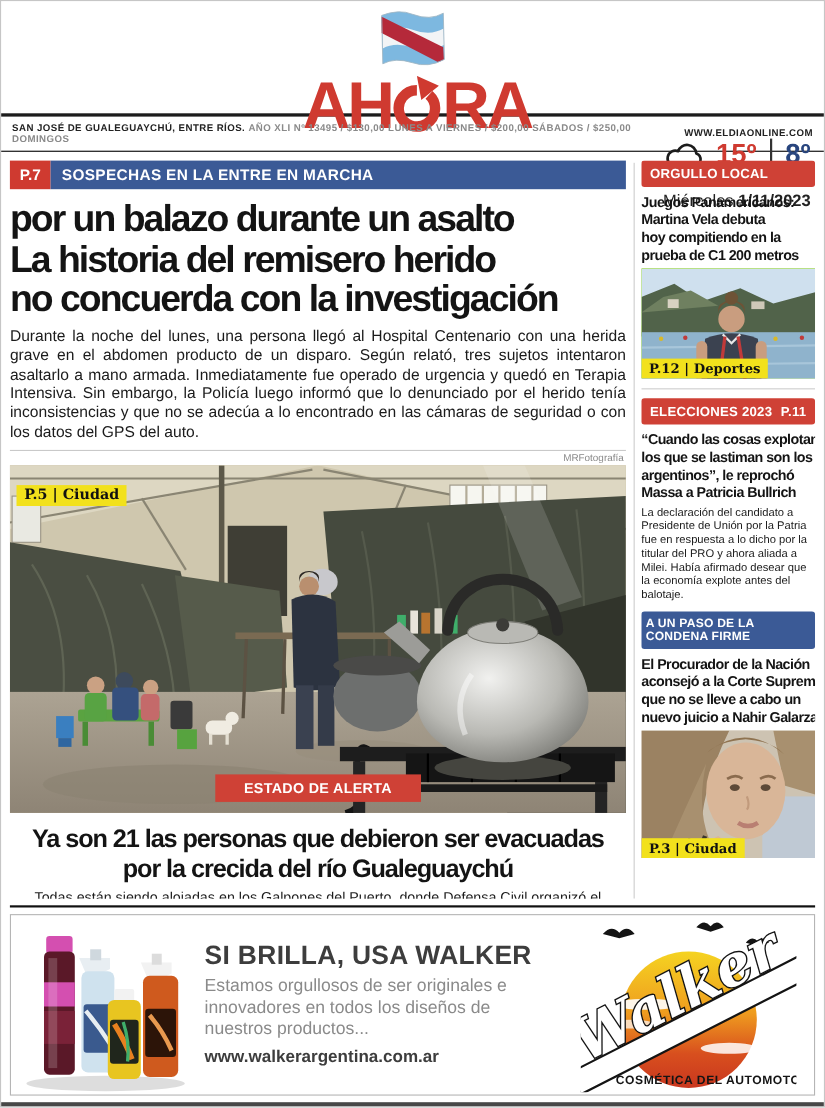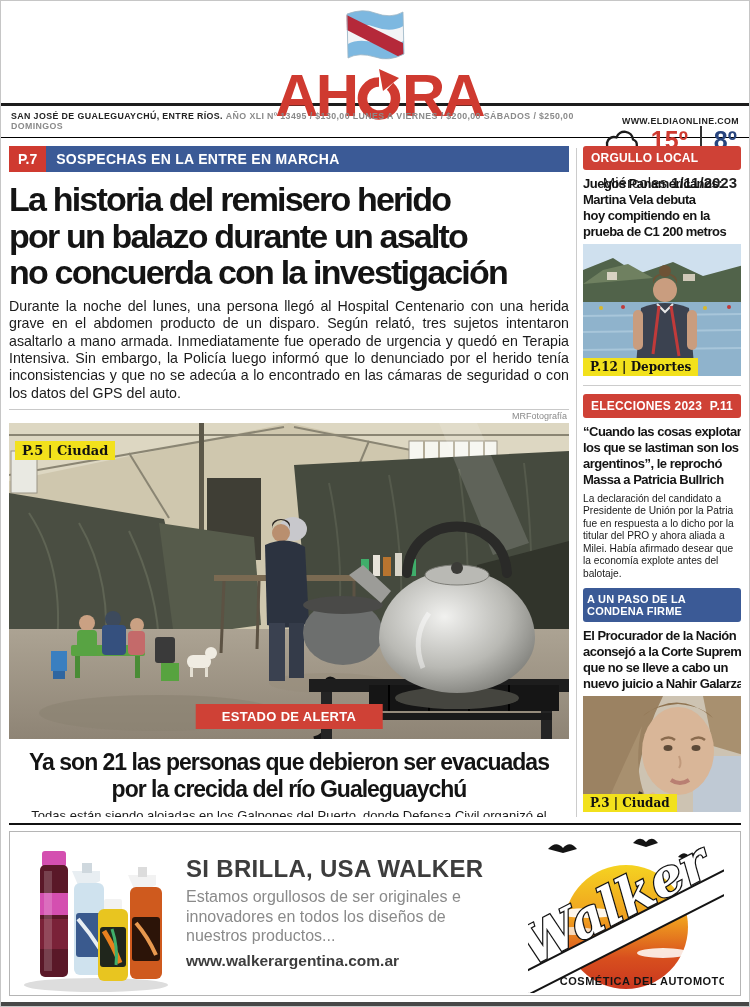--- a/index.html
+++ b/index.html
@@ -51,21 +51,21 @@
   .flood-headline { text-align:center; margin:10px 0 6px 0; color:#141414; }
   .flood-headline div { font-size:23px; font-weight:900; letter-spacing:-1px; line-height:1.16; white-space:nowrap; }
   .flood-body { font-size:13px; line-height:1.25; text-align:center; color:#1b1b1b; padding:0 6px; }
 
   
   .s-banner { display:flex; align-items:center; border-radius:3px; background:#cf4136; color:#fff; font-weight:800; font-size:12px; letter-spacing:0.2px; padding:5px 8px; }
   .s-banner.blue { background:#3b5a96; justify-content:center; font-size:11px; padding:5px 4px; }
   .s-banner .pageref { margin-left:auto; font-weight:800; }
   .s-head { margin:6px 0 5px 0; color:#141414; }
   .s-head div { font-size:13px; font-weight:900; letter-spacing:-0.5px; line-height:1.22; white-space:nowrap; }
-  .s-photo { position:relative; height:132px; overflow:hidden; background:#84cc16; }
+  .s-photo { position:relative; height:100px; overflow:hidden; background:#84cc16; }
   .s-photo .tag-yellow { left:0; bottom:0; font-size:12px; }
   .s-div { border-top:1px solid #ccc; margin:9px 0 8px 0; }
   .s-body { font-size:10.2px; line-height:1.22; color:#1b1b1b; font-weight:500; margin:2px 0 8px 0; }
   .s-photo.justice { height:116px; background:#cdc3b2; }
 
   .rule-black { border-top:2px solid #111; margin:6px 8px 0 8px; }
 
   
   .ad { margin:6px 8px 0 8px; border:1px solid #b5b5b5; height:168px; display:flex; align-items:center; padding:0 6px; gap:10px; background:#fff; }
   .ad-products { flex:none; }
@@ -135,22 +135,22 @@
   </header>
 
   <div class="content">
 
     <div class="main-col">
       <div class="kicker">
         <div class="pref">P.7</div>
         <div class="bar">SOSPECHAS EN LA ENTRE EN MARCHA</div>
       </div>
       <div class="lead-headline">
+        <div>por un balazo durante un asalto</div>
         <div>La historia del remisero herido</div>
-        <div>por un balazo durante un asalto</div>
         <div>no concuerda con la investigación</div>
       </div>
       <p class="lead-body">Durante la noche del lunes, una persona llegó al Hospital Centenario con una herida grave en el abdomen producto de un disparo. Según relató, tres sujetos intentaron asaltarlo a mano armada. Inmediatamente fue operado de urgencia y quedó en Terapia Intensiva. Sin embargo, la Policía luego informó que lo denunciado por el herido tenía inconsistencias y que no se adecúa a lo encontrado en las cámaras de seguridad o con los datos del GPS del auto.</p>
       <div class="credit-row">MRFotografía</div>
 
       <div class="photo-main">
         <svg width="560" height="316" viewBox="0 0 560 316">
           <defs>
             <radialGradient id="ket" cx="42%" cy="38%" r="75%">
               <stop offset="0%" stop-color="#f1f1ef"></stop>

